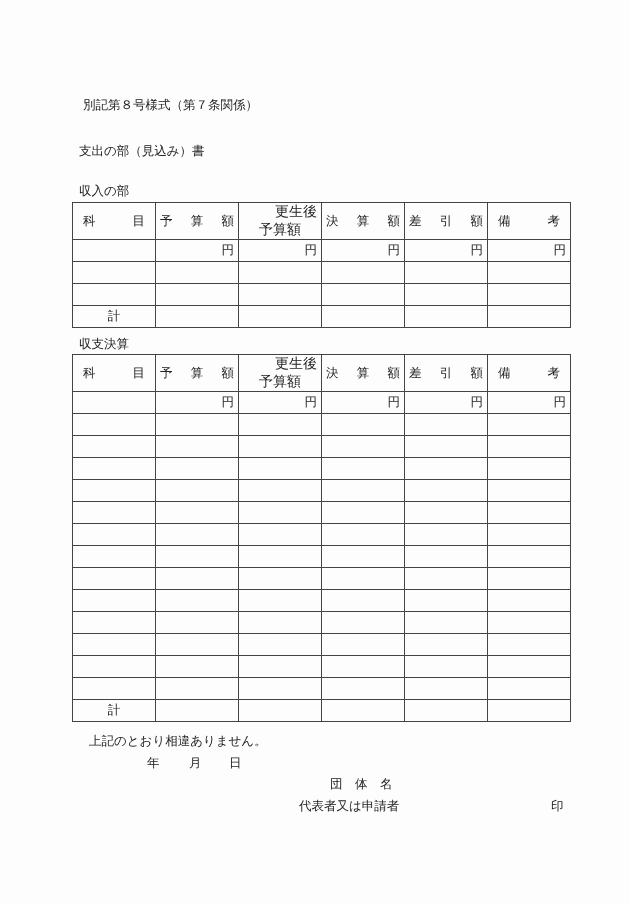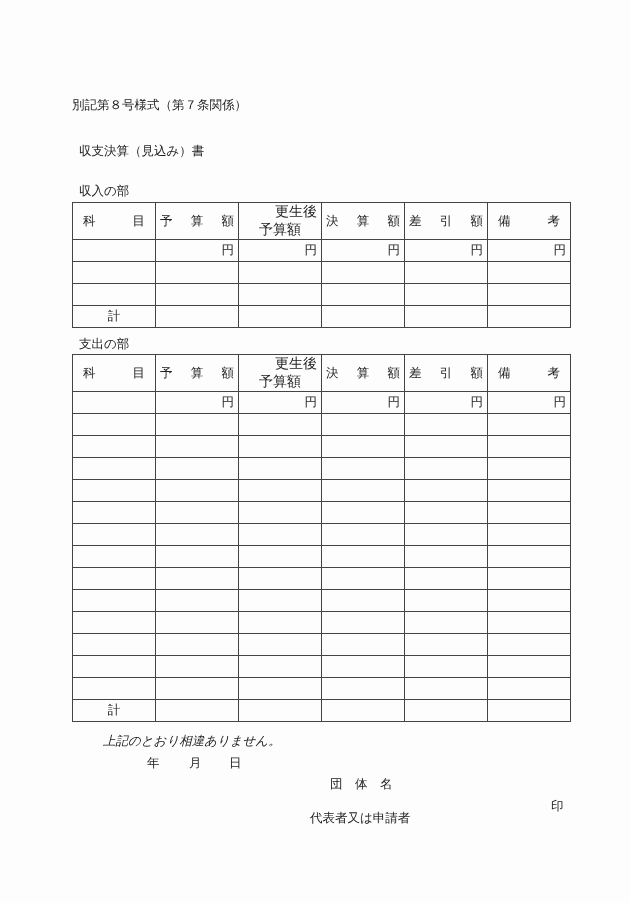--- a/index.html
+++ b/index.html
@@ -12,22 +12,22 @@
   th .spread { display: flex; justify-content: space-between; padding: 0 6px; }
   th .spread.tight { padding: 0 0; }
   th .small { font-size: 14px; letter-spacing: 0; margin-left: 32px; }
   td.yen { text-align: right; }
   td.total { text-align: center; }
   col { width: 83px; }
 </style>
 </head>
 <body>
 
-<div class="abs" style="left:72px;top:97px;">別記第８号様式（第７条関係）</div>
-<div class="abs" style="left:79px;top:143px;">収支決算（見込み）書</div>
+<div class="abs" style="left:83px;top:97px;">別記第８号様式（第７条関係）</div>
+<div class="abs" style="left:79px;top:143px;">支出の部（見込み）書</div>
 
 <div class="abs" style="left:79px;top:183px;text-align:right;">収入の部</div>
 <table class="budget" style="top:202px;">
   <colgroup>
       <col>
       <col>
       <col>
       <col>
       <col>
       <col>
@@ -99,21 +99,21 @@
         <td class="total">計</td>
         <td></td>
         <td></td>
         <td></td>
         <td></td>
         <td></td>
       </tr>
     </tbody>
 </table>
 
-<div class="abs" style="left:79px;top:336px;">支出の部</div>
+<div class="abs" style="left:79px;top:336px;">収支決算</div>
 <table class="budget" style="top:354px;">
   <colgroup>
       <col>
       <col>
       <col>
       <col>
       <col>
       <col>
     </colgroup>
   <thead id="expense-head">
@@ -271,19 +271,19 @@
         <td class="total">計</td>
         <td></td>
         <td></td>
         <td></td>
         <td></td>
         <td></td>
       </tr>
     </tbody>
 </table>
 
-<div class="abs" style="left:103px;top:733px;font-style:italic;">上記のとおり相違ありません。</div>
+<div class="abs" style="left:89px;top:733px;">上記のとおり相違ありません。</div>
 <div class="abs" style="left:147px;top:755px;">年</div>
 <div class="abs" style="left:189px;top:755px;">月</div>
 <div class="abs" style="left:229px;top:755px;">日</div>
 <div class="abs" style="left:330px;top:776px;">団　体　名</div>
-<div class="abs" style="left:310px;top:798px;margin-top:12px;">代表者又は申請者</div>
+<div class="abs" style="left:299px;top:798px;">代表者又は申請者</div>
 <div class="abs" style="left:551px;top:798px;">印</div>
 
 </body></html>

